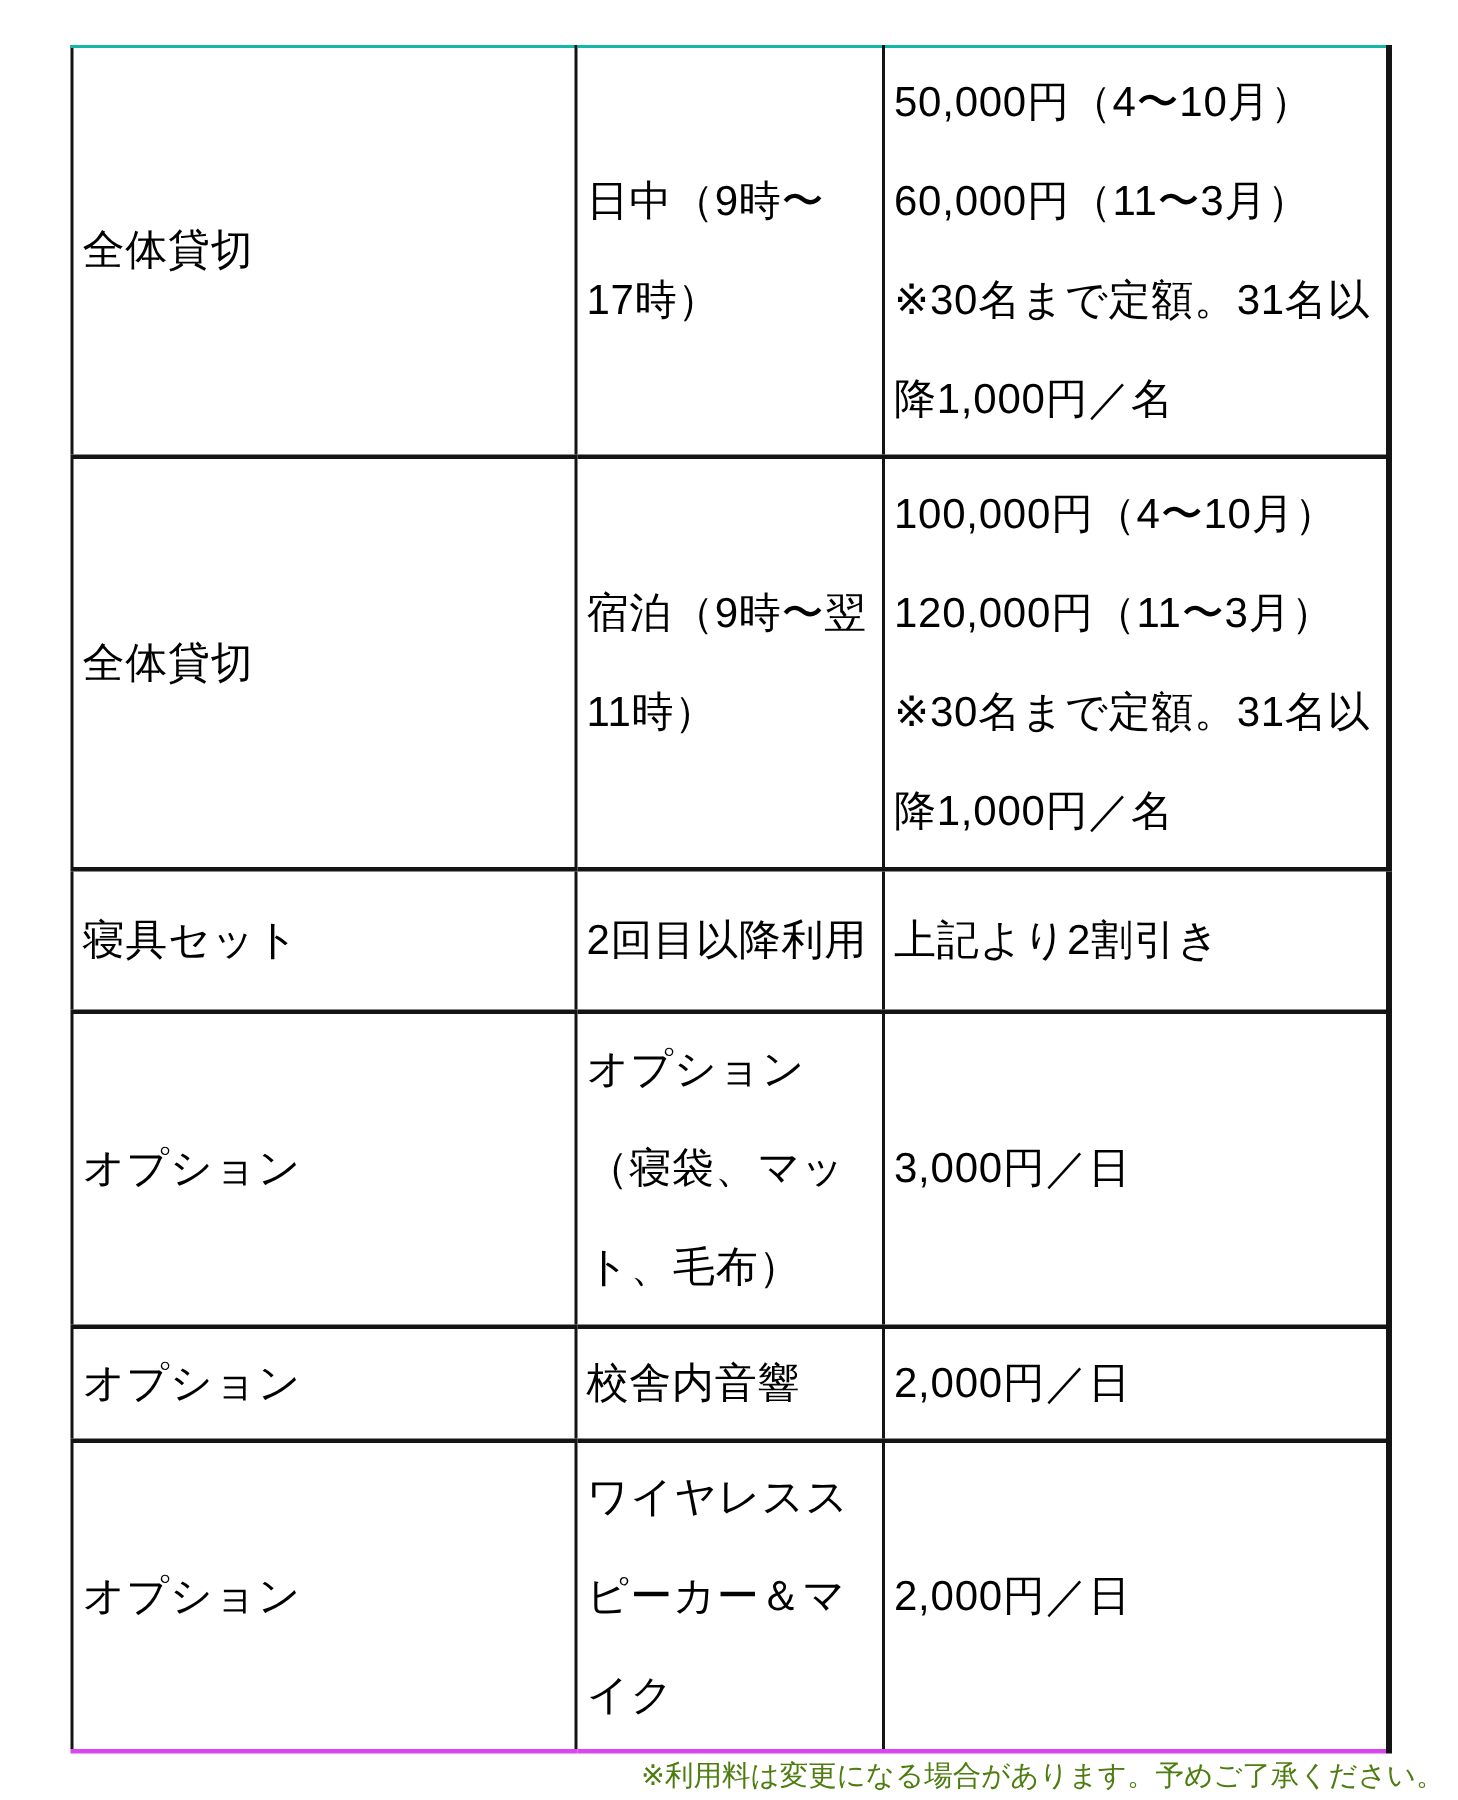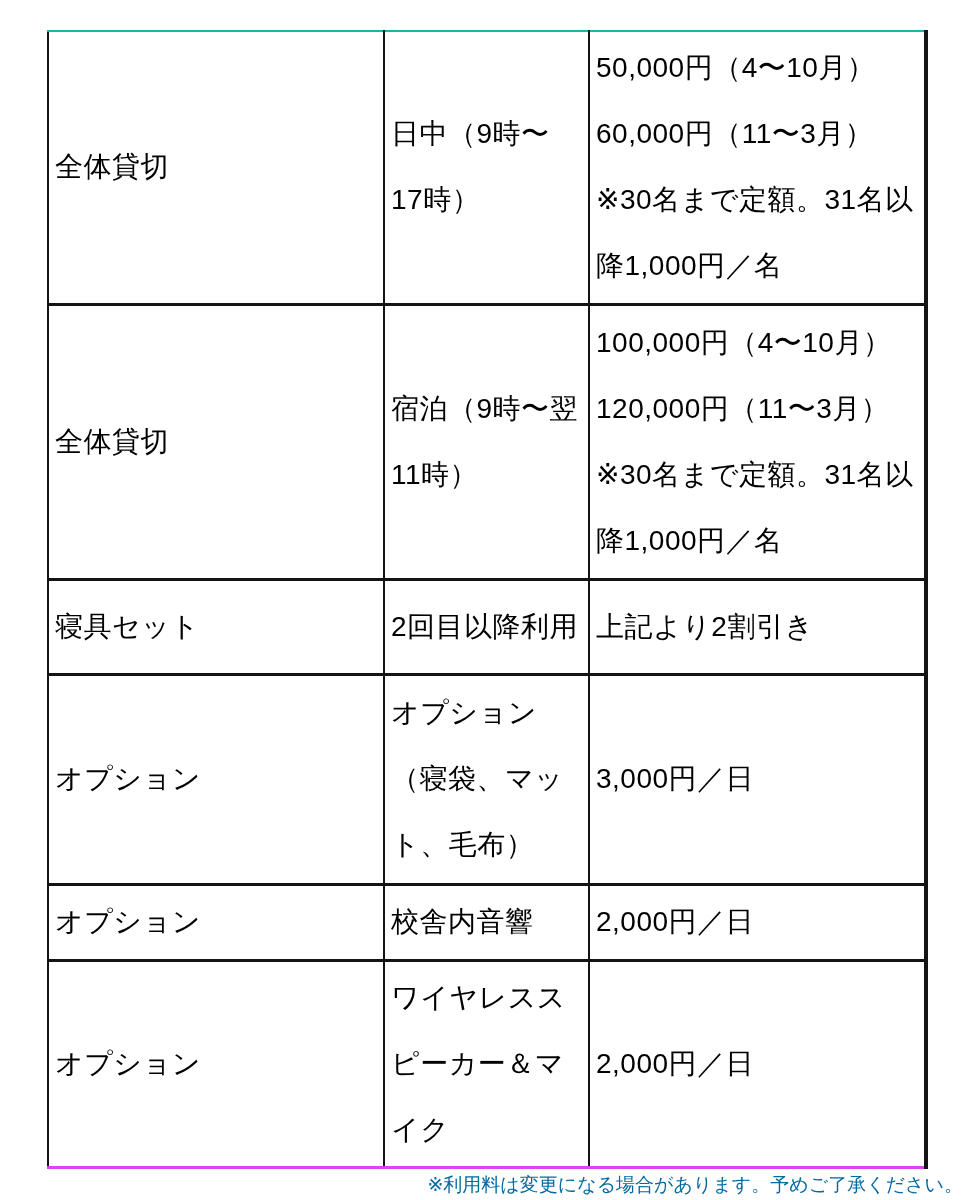--- a/index.html
+++ b/index.html
@@ -54,21 +54,21 @@
   tr.r4 { height: 210px; }
   tr.r5 { height: 76px;  }
   tr.r6 { height: 207px; }
 
   .footnote {
     position: absolute;
     right: 9px;
     top: 1172px;
     font-size: 19px;
     line-height: 26px;
-    color: #0369a1;
+    color: #4d7c0f;
     white-space: nowrap;
   }
 </style>
 </head>
 <body>
 
 <table class="price-table">
   <colgroup>
     <col style="width:336px">
     <col style="width:205px">

